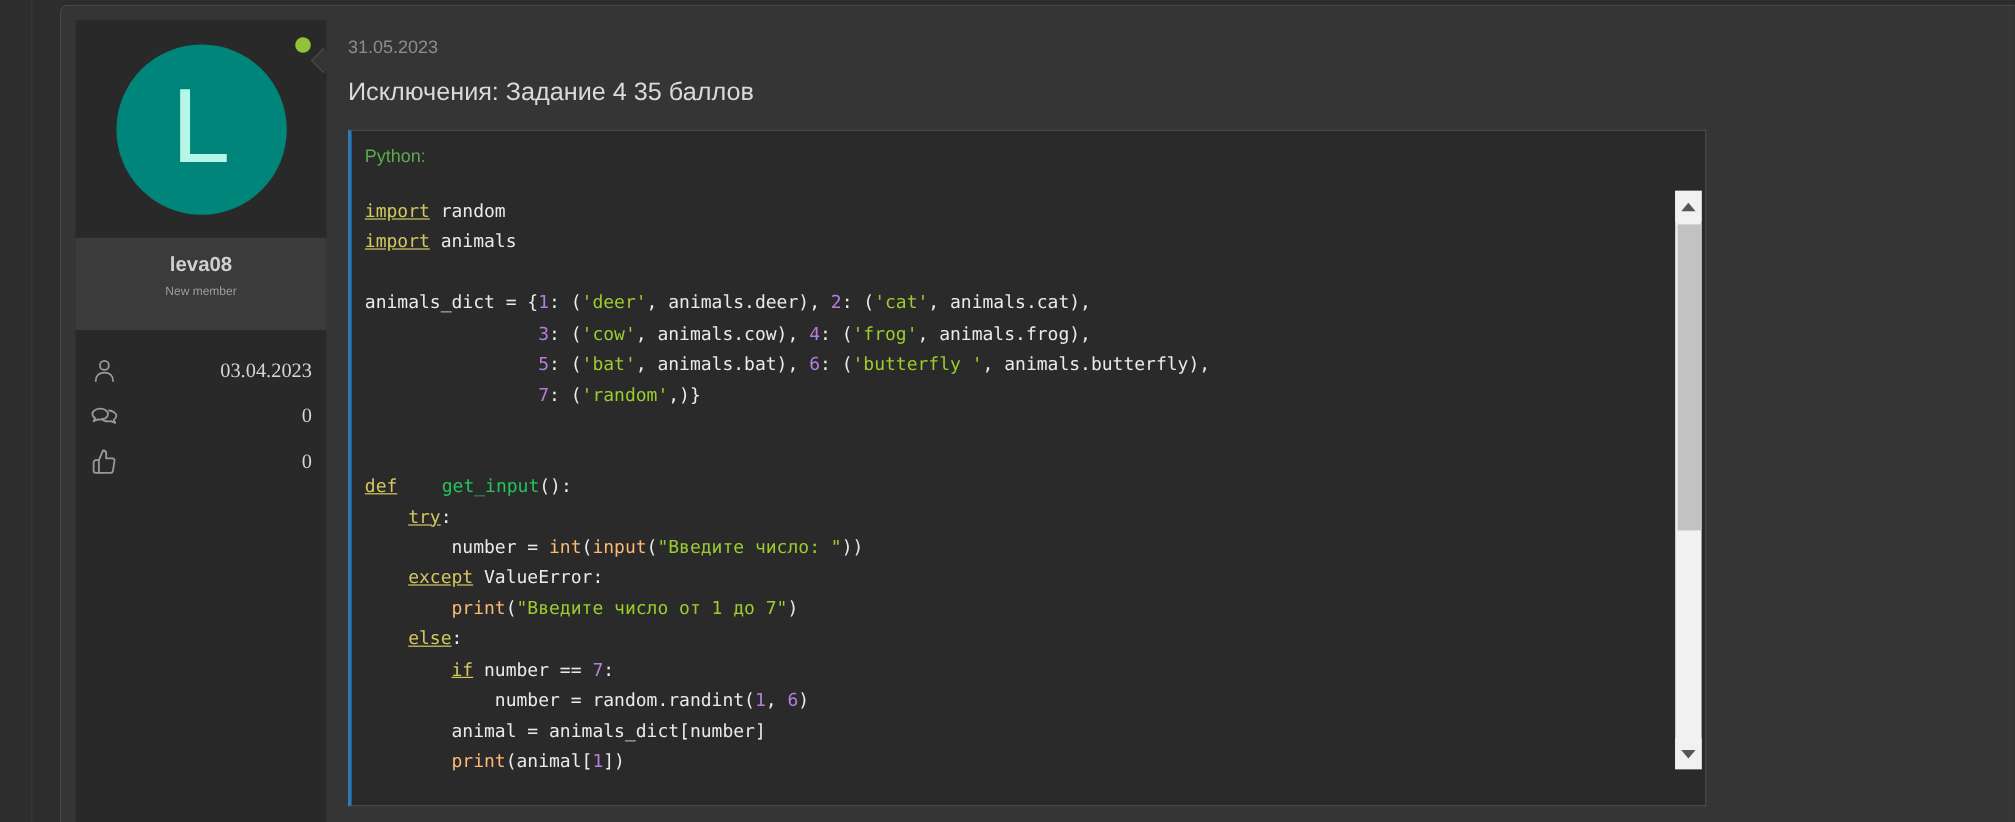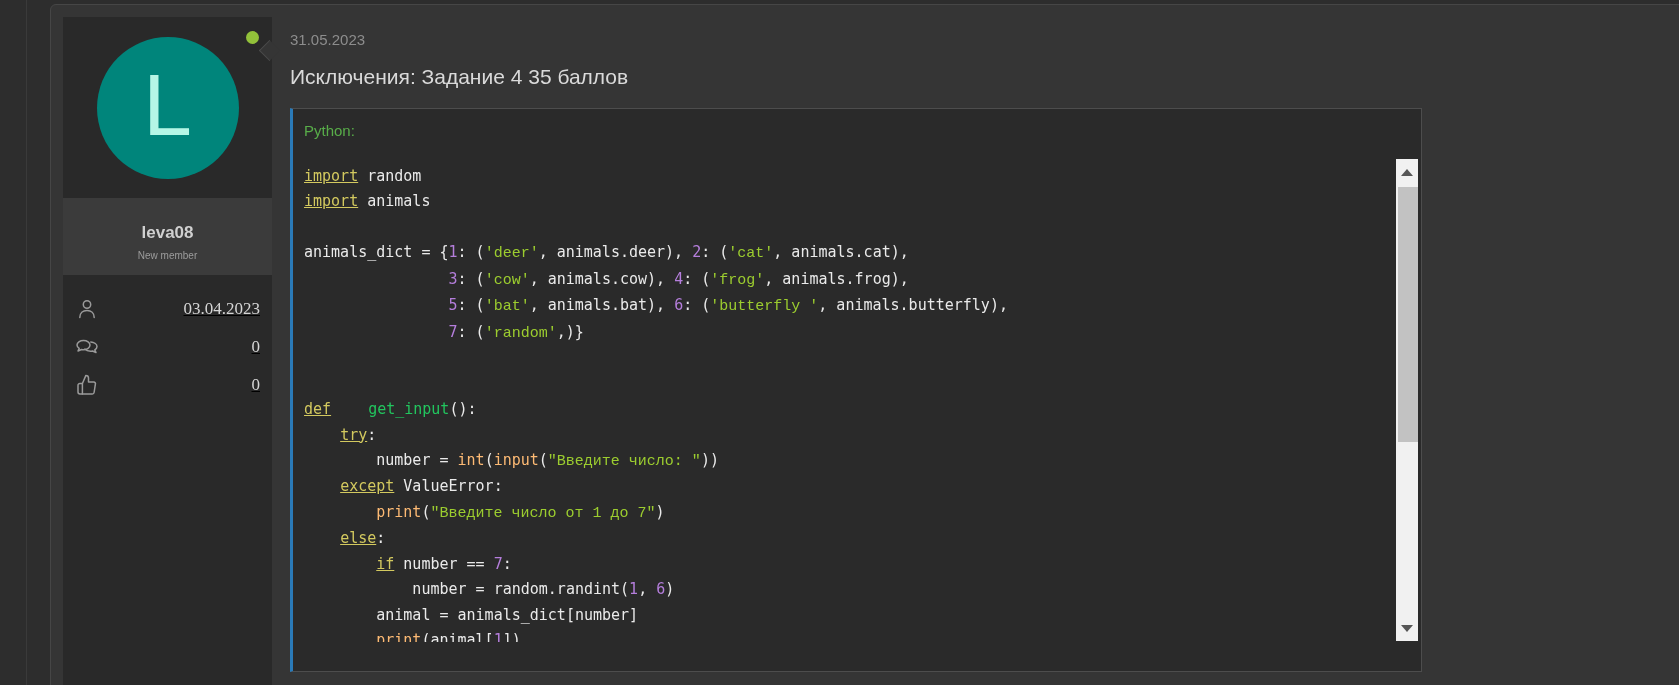--- a/index.html
+++ b/index.html
@@ -14,25 +14,25 @@
     background:#353535;border:1px solid #464646;border-radius:6px;box-sizing:border-box;
   }
   
   .user-cell{position:absolute;left:12px;top:12px;width:209px;}
   .avatar-box{height:181px;background:#292929;position:relative;
     display:flex;align-items:center;justify-content:center;}
   .avatar{width:142px;height:142px;border-radius:50%;background:#00857b;
     display:flex;align-items:center;justify-content:center;cursor:pointer;}
   .avatar-letter{color:#b5f6e6;font-size:88px;line-height:1;font-weight:400;margin-top:-6px;}
   .online-dot{position:absolute;top:14px;right:13px;width:13px;height:13px;border-radius:50%;background:#92c13a;}
-  .user-band{height:77px;background:#3b3b3b;text-align:center;padding-top:25px;box-sizing:border-box;}
+  .user-band{height:77px;background:#3b3b3b;text-align:center;padding-top:13px;box-sizing:border-box;}
   .username{font-size:17px;font-weight:700;color:#d0d0d0;cursor:pointer;}
   .user-role{font-size:10px;color:#9c9c9c;margin-top:7px;}
   .user-stats{background:#292929;height:440px;padding:22px 12px 0 12px;box-sizing:border-box;}
-  .stat-row{display:flex;justify-content:space-between;align-items:center;height:24px;margin-bottom:14px;text-decoration:underline;}
+  .stat-row{display:flex;justify-content:space-between;align-items:center;height:24px;margin-bottom:14px;}
   .stat-icon{width:24px;height:24px;flex:0 0 auto;}
   .stat-icon svg{width:24px;height:24px;stroke:#9a9a9a;fill:none;stroke-width:1.5;
     stroke-linecap:round;stroke-linejoin:round;}
   .stat-value{font-family:"Liberation Serif", serif;font-size:17px;color:#d6d6d6;}
   
   .msg-tail{position:absolute;left:211px;top:38px;width:14px;height:14px;background:#353535;
     border-left:1px solid #4a4a4a;border-bottom:1px solid #4a4a4a;transform:rotate(45deg);}
   
   .content{position:absolute;left:227px;top:12px;right:10px;}
   .post-date{margin:14px 0 0 12px;font-size:15px;color:#8d8d8d;}
@@ -40,21 +40,21 @@
   .code-block{
     margin:19px 0 0 12px;width:1132px;height:564px;box-sizing:border-box;position:relative;
     background:#2a2a2a;border:1px solid #4d4d4d;border-left:3px solid #2a7ab8;overflow:hidden;
   }
   .code-header{color:#58ad49;font-size:15px;line-height:18px;padding:13px 11px 18px 11px;}
   .code-scroll{height:484px;overflow:hidden;padding:6px 40px 0 11px;box-sizing:border-box;}
   .code{margin:0;font-family:"DejaVu Sans Mono","Liberation Mono",monospace;
     font-size:15px;line-height:25.45px;color:#eaeaea;white-space:pre;}
   .tok-k{color:#d3c95f;text-decoration:underline;}
   .tok-f{color:#22c55e;margin-left:28px;}
-  .tok-s{color:#9ccd2f;font-family:Liberation Mono, monospace;}
+  .tok-s{color:#9ccd2f;}
   .tok-n{color:#b57edc;}
   .tok-b{color:#fdba74;}
   
   .code-scrollbar{position:absolute;top:50px;right:3px;width:22px;height:482px;background:#f1f1f1;}
   .sb-btn{position:absolute;left:0;right:0;height:26px;background:#f1f1f1;
     display:flex;align-items:center;justify-content:center;cursor:pointer;}
   .sb-btn-up{top:0;}
   .sb-btn-down{bottom:0;}
   .tri-up{width:0;height:0;border-left:6px solid transparent;border-right:6px solid transparent;
     border-bottom:7px solid #565656;}

